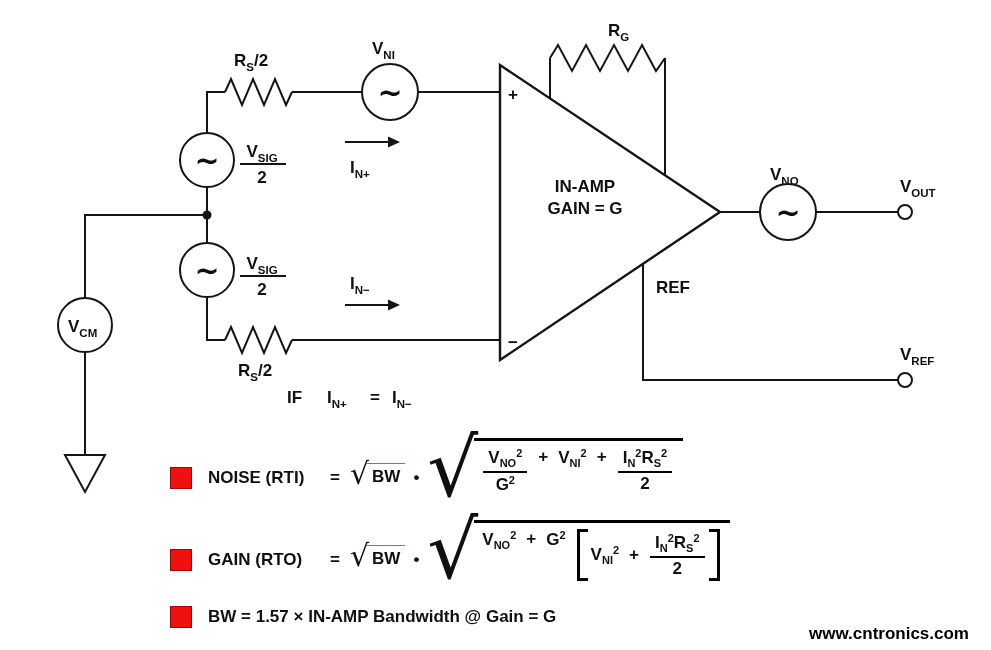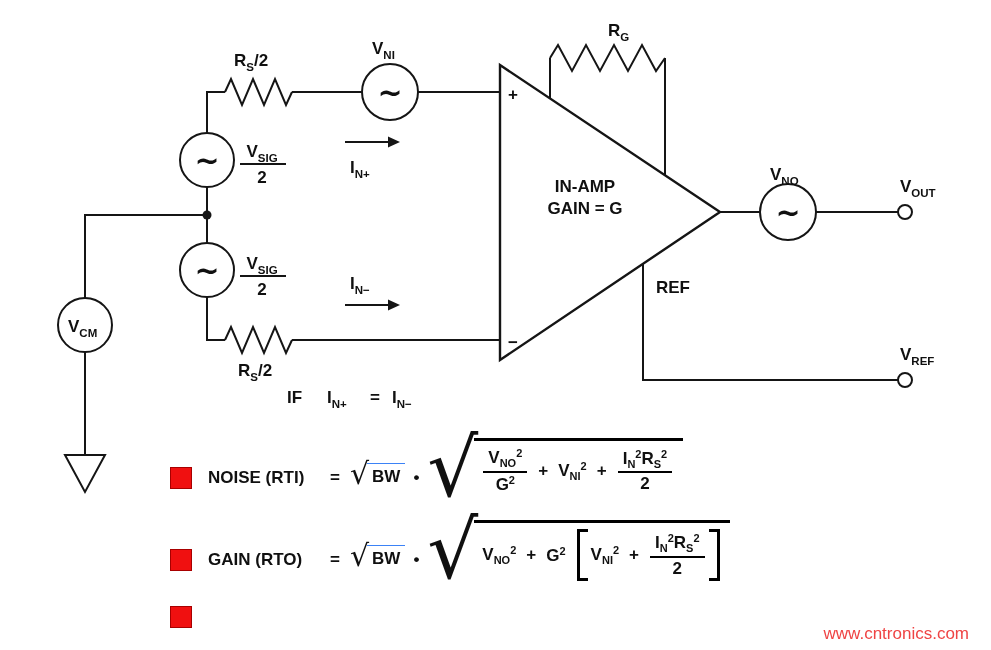--- a/index.html
+++ b/index.html
@@ -23,29 +23,29 @@
   sub{font-size:11px;vertical-align:-4px;letter-spacing:0;}
   sup{font-size:11px;vertical-align:6px;margin-left:0px;}
   .frac{display:inline-flex;flex-direction:column;align-items:center;line-height:1.15;margin:0 1px;}
   .frac .num{border-bottom:2.5px solid #000;padding:0 5px 1px;}
   .frac .den{padding-top:1px;}
   .sqrt{display:inline-flex;align-items:flex-start;margin:0 2px;}
   .rad{line-height:1;font-weight:400;font-family:"DejaVu Sans",sans-serif;}
   .sqrt.sm .rad{font-size:30px;transform:translateY(-4px);margin-right:-2px;}
   .sqrt.sm .rad-body{border-top:1px solid #3b82f6;padding:3px 5px 0;}
   .sqrt.lg .rad{font-size:80px;transform:translateY(-9px);margin-right:-4px;}
-  .sqrt.lg .rad-body{border-top:3px solid #000;display:inline-flex;align-items:center;
+  .sqrt.lg .rad-body{border-top:3px solid #000;display:inline-flex;
                      gap:9px;padding:6px 10px 2px 8px;min-height:58px;box-sizing:border-box;}
   .brk{display:inline-flex;align-items:stretch;margin-left:2px;}
   .brk-edge{width:8px;flex:none;}
   .brk-l{border:3px solid #000;border-right:none;}
   .brk-r{border:3px solid #000;border-left:none;}
   .brk-body{display:inline-flex;align-items:center;gap:9px;padding:3px 3px;}
   .op{margin:0 1px;}
-  .watermark{position:absolute;right:22px;bottom:6px;font-size:17px;color:#ef4444;font-weight:400;}
+  .watermark{position:absolute;right:22px;bottom:6px;font-size:17px;color:#000000;font-weight:700;}
 </style>
 </head>
 <body>
 
 <div class="stage">
 
 <svg width="991" height="650" viewBox="0 0 991 650">
   <g stroke="#151515" stroke-width="2" fill="none">
     <path d="M207,133 V92 H225"></path>
     <path d="M292,92 H362"></path>
@@ -186,17 +186,18 @@
           </span>
         </span>
         <span class="brk-edge brk-r"></span>
       </span>
     </span>
   </span>
 </div>
 
 <div class="frow" style="top:606px;">
   <span class="bullet"></span>
+  <span>BW = 1.57 × IN-AMP Bandwidth @ Gain = G</span>
 </div>
 
 <div class="watermark">www.cntronics.com</div>
 
 </div>
 
 </body></html>

